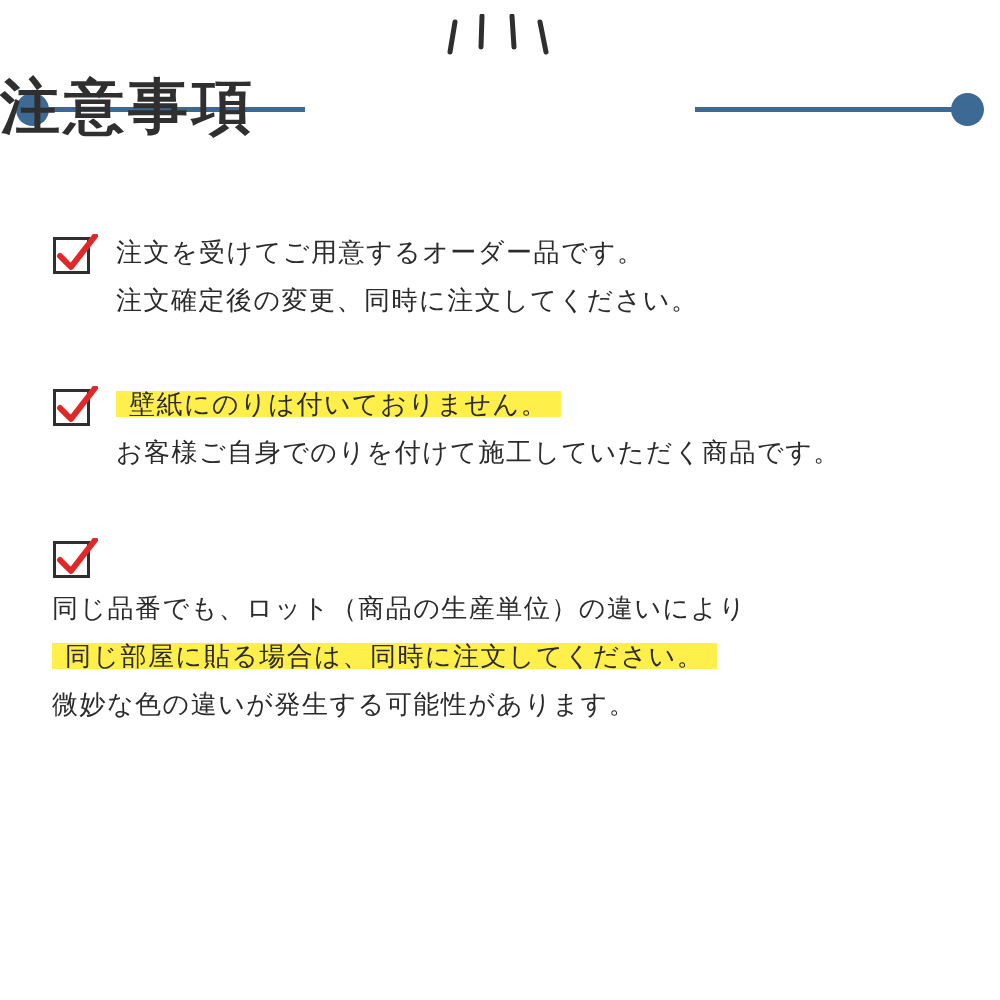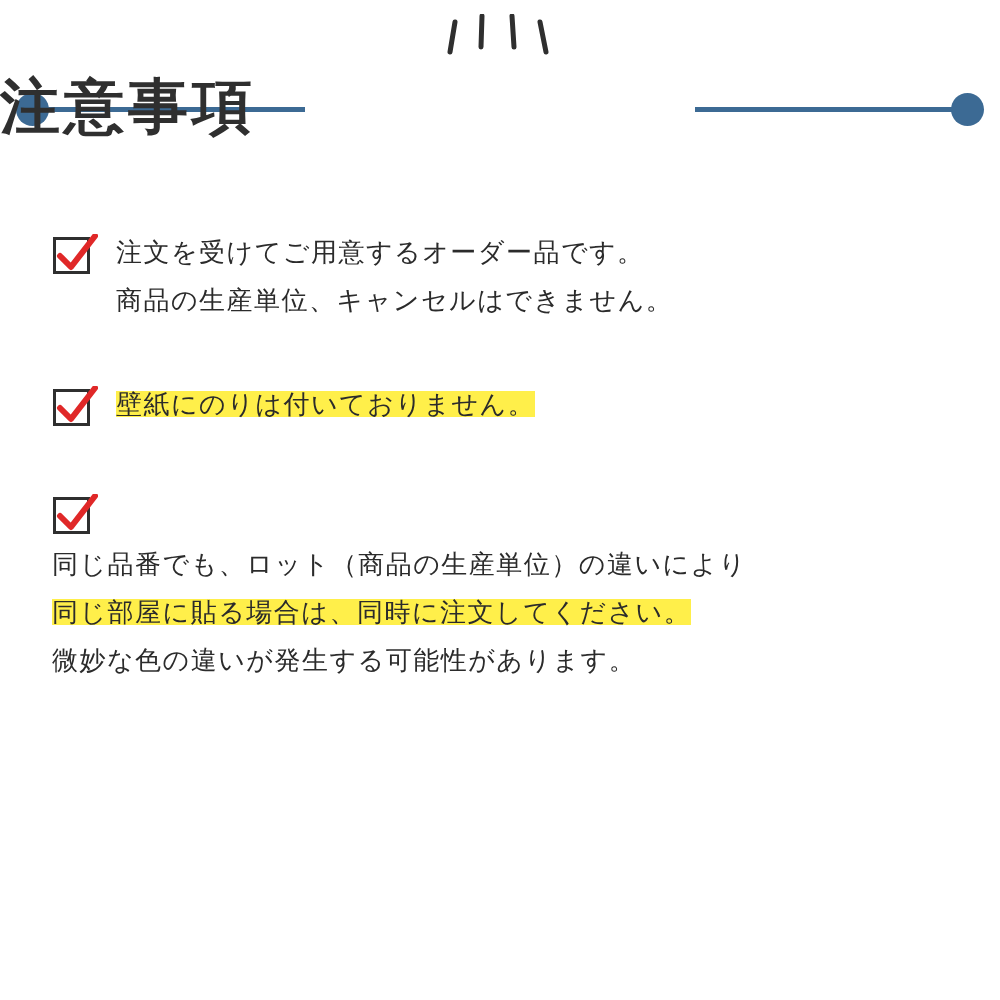--- a/index.html
+++ b/index.html
@@ -104,21 +104,21 @@
     font-size: 26px;
     line-height: 48px;
     letter-spacing: 1.5px;
     color: #2b2b2b;
     white-space: nowrap;
     font-weight: 400;
   }
 
   .line .hl {
     background: linear-gradient(transparent 8%, #ffef4a 8%, #ffef4a 92%, transparent 92%);
-    padding: 0 0;
+    padding: 0 13px;
   }
 </style>
 </head>
 <body>
 
 <div class="page">
 
   <div class="header">
 
     <div class="burst">
@@ -145,33 +145,34 @@
 
     <div class="item">
       <div class="check">
         <svg width="46" height="46" viewBox="0 0 46 46" xmlns="http://www.w3.org/2000/svg">
           <rect x="2.5" y="4.5" width="34" height="34" fill="none" stroke="#2f2f2f" stroke-width="3"></rect>
           <path d="M8 22 L19 33 L43 2" fill="none" stroke="#e02828" stroke-width="6" stroke-linecap="round" stroke-linejoin="round"></path>
         </svg>
       </div>
       <div class="lines">
         <div class="line">注文を受けてご用意するオーダー品です。</div>
-        <div class="line">商品の生産単位、キャンセルはできません。</div>
+        <div class="line">注文確定後の変更、同時に注文してください。</div>
       </div>
     </div>
 
     <div class="item">
       <div class="check">
         <svg width="46" height="46" viewBox="0 0 46 46" xmlns="http://www.w3.org/2000/svg">
           <rect x="2.5" y="4.5" width="34" height="34" fill="none" stroke="#2f2f2f" stroke-width="3"></rect>
           <path d="M8 22 L19 33 L43 2" fill="none" stroke="#e02828" stroke-width="6" stroke-linecap="round" stroke-linejoin="round"></path>
         </svg>
       </div>
       <div class="lines">
         <div class="line"><span class="hl">壁紙にのりは付いておりません。</span></div>
+        <div class="line">お客様ご自身でのりを付けて施工していただく商品です。</div>
       </div>
     </div>
 
 
     <div class="item">
       <div class="check">
         <svg width="46" height="46" viewBox="0 0 46 46" xmlns="http://www.w3.org/2000/svg">
           <rect x="2.5" y="4.5" width="34" height="34" fill="none" stroke="#2f2f2f" stroke-width="3"></rect>
           <path d="M8 22 L19 33 L43 2" fill="none" stroke="#e02828" stroke-width="6" stroke-linecap="round" stroke-linejoin="round"></path>
         </svg>

